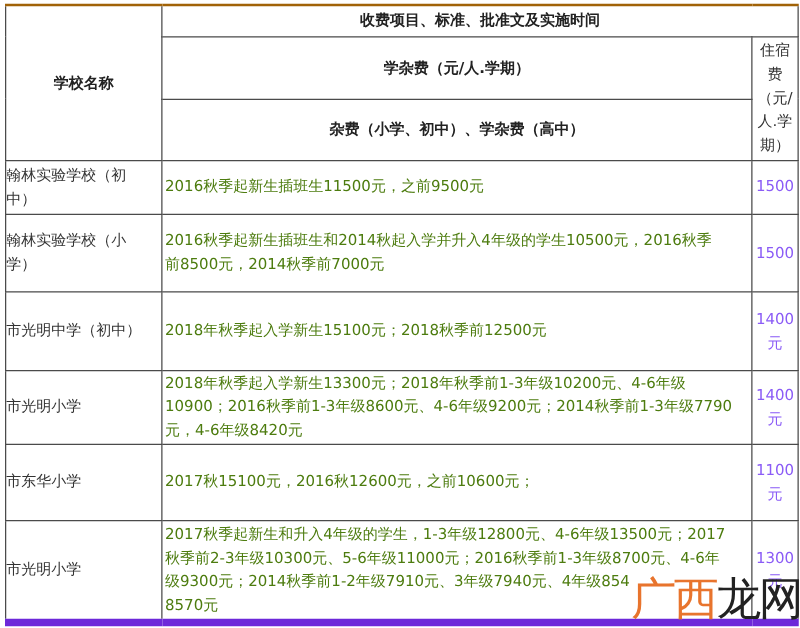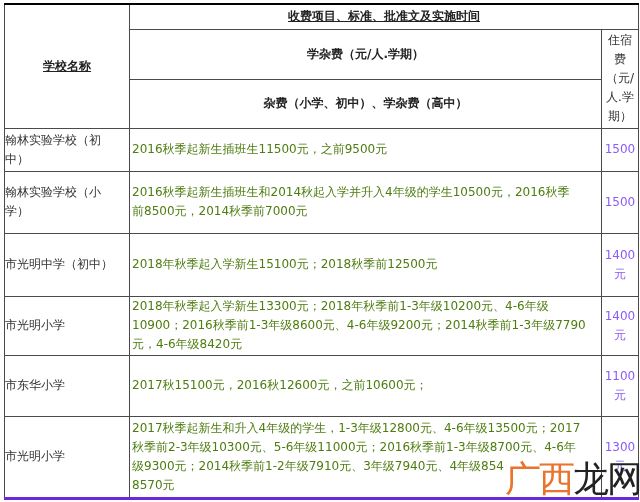--- a/index.html
+++ b/index.html
@@ -22,21 +22,21 @@
       border-collapse: collapse;
       table-layout: fixed;
       font-size: 12px;
     }
     .tbl td {
       border: 1px solid #4a4a4a;
       padding: 0;
       vertical-align: middle;
       line-height: 19px;
     }
-    .tbl .outer-top td { border-top: 2px solid #000000; text-decoration: underline; }
+    .tbl .outer-top td { border-top: 2px solid #a16207; }
     .hdr {
       text-align: center;
       font-weight: bold;
       color: #222;
     }
     .hdr-school { font-size: 12px; margin-top: 40px; }
     .name-cell {
       color: #333;
       padding: 0 4px;
     }
@@ -53,21 +53,21 @@
       font-size: 12px;
       line-height: 22px;
     }
     .lodging-hdr {
       font-size: 12px;
       line-height: 19px;
       text-align: center;
       font-weight: normal;
       padding: 0 1px;
     }
-    .bottom-row td { border-bottom: 3px solid #6d28d9; }
+    .bottom-row td { border-bottom: 6px solid #6d28d9; }
     .watermark {
       position: absolute;
       left: 505px;
       top: 455px;
       font-size: 36px;
       font-family: "DejaVu Sans", sans-serif;
       letter-spacing: -2px;
       pointer-events: none;
       white-space: nowrap;
     }

